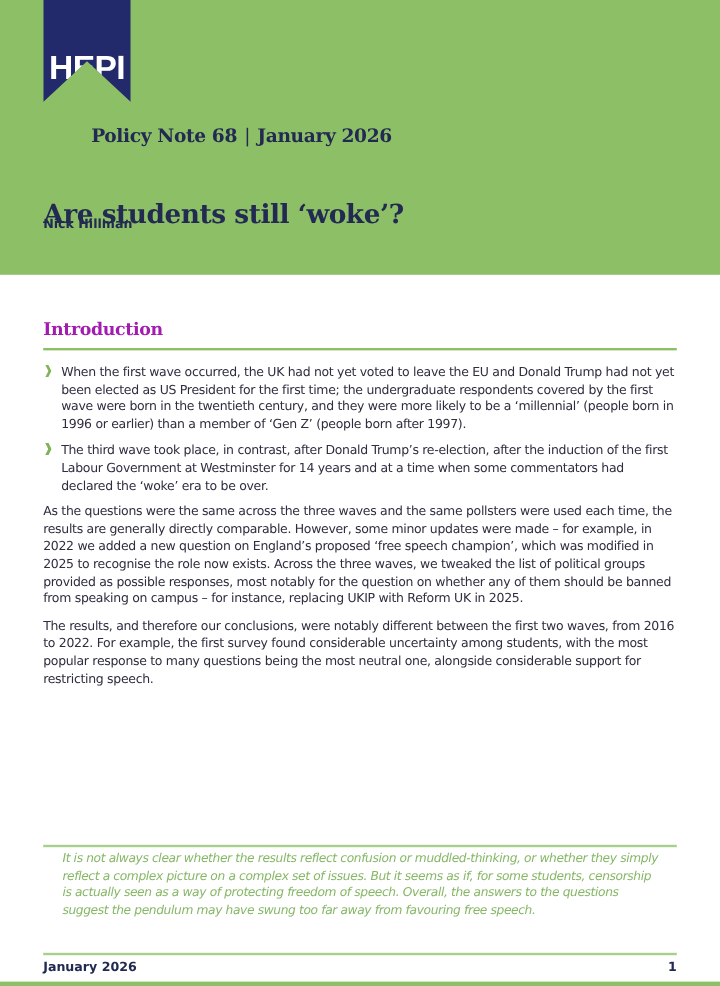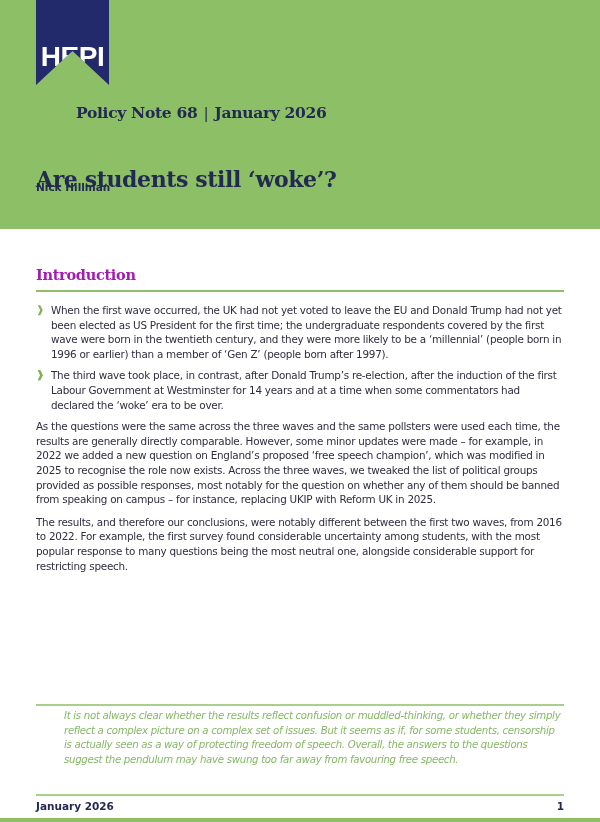--- a/index.html
+++ b/index.html
@@ -55,21 +55,21 @@
   .bullets { list-style: none; margin: 0 0 6px 0; padding: 0; }
   .bullets li { position: relative; padding-left: 15px; margin-bottom: 7px; }
   .bullet-marker {
     position: absolute; left: 0; top: 0; color: #7fb356; font-weight: bold; font-size: 10px;
   }
   .quote-rule-top {
     position: absolute; left: 36px; top: 704px; width: 528px; height: 1.5px; background: #a9cf8d;
   }
   .quote {
     position: absolute; left: 52px; top: 709px; width: 500px;
-    font-style: italic; font-size: 10.2px; line-height: 14.6px; color: #86b766; letter-spacing: -0.3px; margin-left: 12px;
+    font-style: italic; font-size: 10.2px; line-height: 14.6px; color: #86b766; letter-spacing: -0.3px;
   }
   .quote-rule-bottom {
     position: absolute; left: 36px; top: 794px; width: 528px; height: 1.5px; background: #a9cf8d;
   }
   .footer-date {
     position: absolute; left: 36px; top: 800px; font-size: 10.5px; font-weight: bold; color: #232a52;
   }
   .footer-page {
     position: absolute; right: 36px; top: 800px; font-size: 10.5px; font-weight: bold; color: #232a52;
   }

